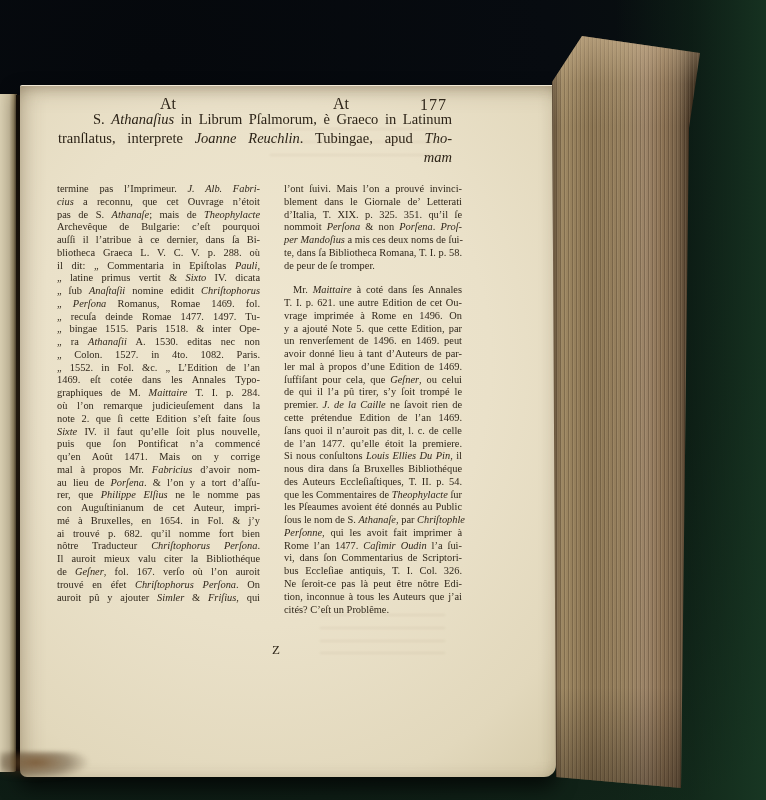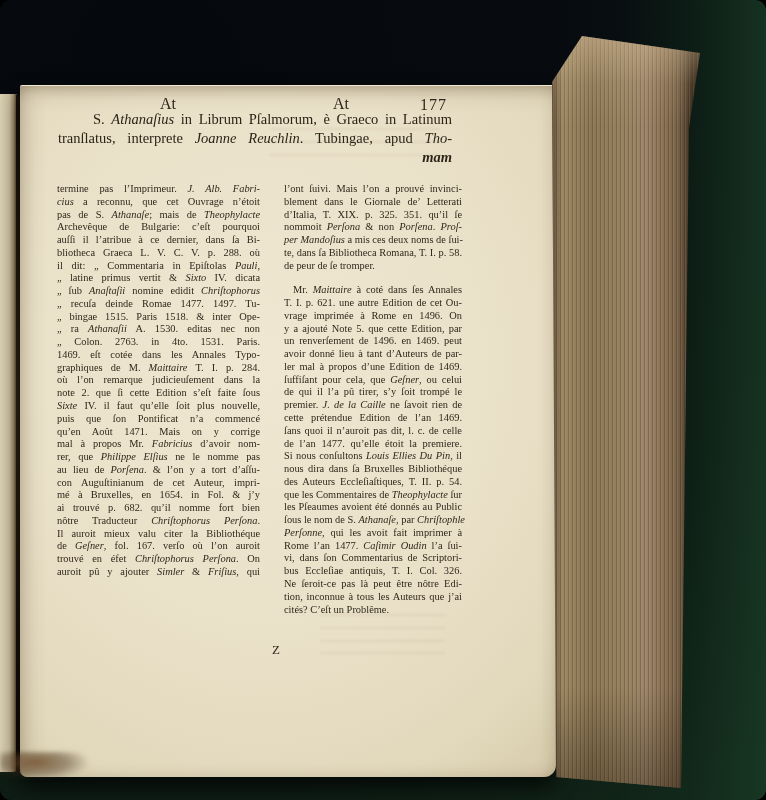--- a/index.html
+++ b/index.html
@@ -1,18 +1,18 @@
 <!DOCTYPE html>
 <html><head>
 <meta charset="utf-8">
 <style>
   html,body{margin:0;padding:0;background:#000;}
   .scene{position:relative;width:766px;height:800px;overflow:hidden;
     background:radial-gradient(130% 110% at 20% 8%, #05080c 0%, #070b10 40%, #0a1410 68%, #0e1d15 85%, #122619 100%);
-    font-family:"Liberation Serif","DejaVu Serif",serif;border-radius:11px;}
+    font-family:"Liberation Serif","DejaVu Serif",serif;}
   .bg-green{position:absolute;right:0;top:0;width:150px;height:100%;
     background:linear-gradient(90deg, rgba(18,44,28,0) 0%, rgba(18,44,28,.45) 50%, rgba(26,60,38,.75) 100%);}
   .facing-page{position:absolute;left:0;top:94px;width:17px;height:678px;
     background:linear-gradient(90deg,#d9cfb2 0%,#cdc1a2 55%,#a4946f 80%,#4a3d28 100%);
     border-radius:0 0 4px 0;}
   .gutter-gap{position:absolute;left:16px;top:95px;width:5px;height:676px;
     background:linear-gradient(180deg,#17110a,#302416 45%,#0e0906);}
   .main-page{position:absolute;left:20px;top:85px;width:536px;height:691px;
     background:radial-gradient(95% 85% at 45% 40%, #efe7d1 0%, #eae1c9 45%, #e2d8bc 75%, #d5caa9 93%, #c9bd9a 100%);
     border-radius:2px 3px 12px 7px;
@@ -39,21 +39,21 @@
   .pageno{left:400px;top:10px;letter-spacing:1px;}
   .heading{position:absolute;left:38px;top:24px;width:394px;font-size:14.5px;line-height:19px;color:#2c2317;}
   .heading .tline.ind{text-indent:35px;}
   .col{position:absolute;top:97px;font-size:10.4px;line-height:12.76px;}
   .col-left{left:37px;width:203px;font-family:Liberation Serif, serif;}
   .col-right{left:253px;width:178px;margin-left:11px;}
   .tline{white-space:nowrap;text-align:justify;text-align-last:justify;}
   .tline.nolast{text-align-last:left;}
   .tline.gap{margin-top:12px;}
   .col .tline.ind{text-indent:9px;}
-  .tline.rightal{text-align-last:right;font-weight:bold;}
+  .tline.rightal{text-align-last:right;}
   i{font-style:italic;}
   .signature{position:absolute;left:246px;top:556px;font-size:13px;width:20px;text-align:center;}
   .smudge{position:absolute;filter:blur(1.2px);opacity:.5;
     background:repeating-linear-gradient(180deg, rgba(125,105,75,.16) 0 2px, rgba(0,0,0,0) 2px 12.8px);}
   .smudge-1{left:250px;top:42px;width:170px;height:38px;}
   .smudge-2{left:300px;top:528px;width:125px;height:42px;}
 </style>
 </head>
 <body>
 
@@ -78,34 +78,36 @@
     <div class="col col-left">
         <div class="tline">termine pas l’Imprimeur.   <i>J. Alb. Fabri-</i></div>
         <div class="tline"><i>cius</i> a reconnu, que cet Ouvrage n’étoit</div>
         <div class="tline">pas de S. <i>Athanaſe</i>; mais de <i>Theophylacte</i></div>
         <div class="tline">Archevêque de Bulgarie: c’eſt pourquoi</div>
         <div class="tline">auſſi il l’atribue à ce dernier, dans ſa Bi-</div>
         <div class="tline">bliotheca Graeca L. V. C. V. p. 288. où</div>
         <div class="tline">il dit: „ Commentaria in Epiſtolas <i>Pauli</i>,</div>
         <div class="tline">„ latine primus vertit &amp; <i>Sixto</i> IV. dicata</div>
         <div class="tline">„ ſub <i>Anaſtaſii</i> nomine edidit <i>Chriſtophorus</i></div>
+        <div class="tline">„ <i>Perſona</i> Romanus, Romae 1469. fol.</div>
         <div class="tline">„ recuſa deinde Romae 1477. 1497. Tu-</div>
         <div class="tline">„ bingae 1515. Paris 1518. &amp; inter Ope-</div>
         <div class="tline">„ ra <i>Athanaſii</i> A. 1530. editas nec non</div>
-        <div class="tline">„ Colon. 2763. in 4to. 1531. Paris.</div>
+        <div class="tline">„ Colon. 1527. in 4to. 1082. Paris.</div>
+        <div class="tline">„ 1552. in Fol. &amp;c. „ L’Edition de l’an</div>
         <div class="tline">1469. eſt cotée dans les Annales Typo-</div>
         <div class="tline">graphiques de M. <i>Maittaire</i> T. I. p. 284.</div>
         <div class="tline">où l’on remarque judicieuſement dans la</div>
         <div class="tline">note 2. que ſi cette Edition s’eſt faite ſous</div>
         <div class="tline"><i>Sixte</i> IV. il faut qu’elle ſoit plus nouvelle,</div>
         <div class="tline">puis que ſon Pontificat n’a commencé</div>
         <div class="tline">qu’en Août 1471.   Mais on y corrige</div>
         <div class="tline">mal à propos Mr. <i>Fabricius</i> d’avoir nom-</div>
+        <div class="tline">au lieu de <i>Porſena</i>. &amp; l’on y a tort d’aſſu-</div>
         <div class="tline">rer, que <i>Philippe Elſius</i> ne le nomme pas</div>
-        <div class="tline">au lieu de <i>Porſena</i>. &amp; l’on y a tort d’aſſu-</div>
         <div class="tline">con Auguſtinianum de cet Auteur, impri-</div>
         <div class="tline">mé à Bruxelles, en 1654. in Fol. &amp; j’y</div>
         <div class="tline">ai trouvé p. 682. qu’il nomme fort bien</div>
         <div class="tline">nôtre Traducteur <i>Chriſtophorus Perſona</i>.</div>
         <div class="tline">Il auroit mieux valu citer la Bibliothéque</div>
         <div class="tline">de <i>Geſner</i>, fol. 167. verſo où l’on auroit</div>
         <div class="tline">trouvé en éfet <i>Chriſtophorus Perſona</i>. On</div>
         <div class="tline">auroit pû y ajouter <i>Simler</i> &amp; <i>Friſius</i>, qui</div>
       </div>
     <div class="col col-right">

